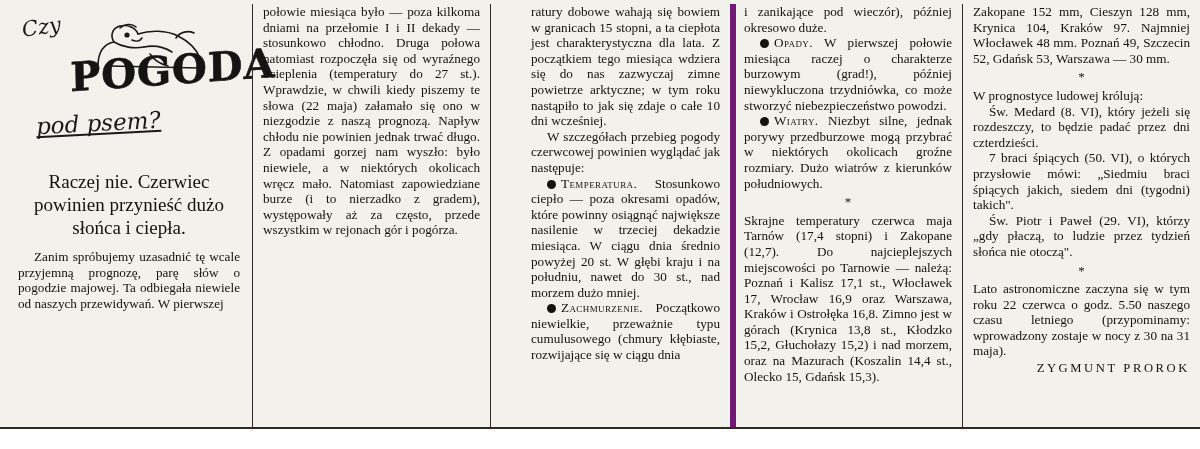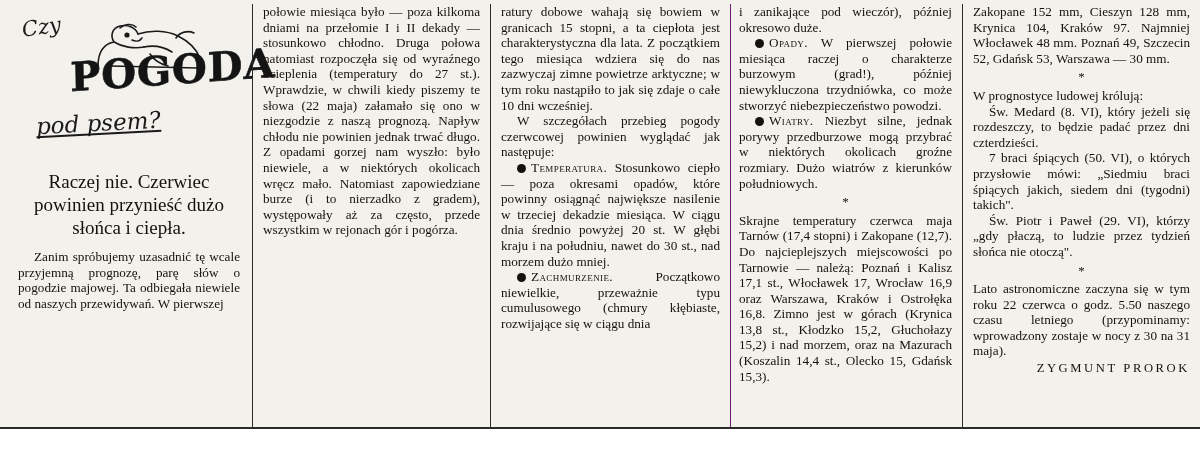--- a/index.html
+++ b/index.html
@@ -32,22 +32,22 @@
     position: relative;
     padding: 0 10px;
     font-size: 13.2px;
     line-height: 15.6px;
     text-align: justify;
     hyphens: auto;
     color: #14110e;
   }
   .col-1 { width: 252px; padding-left: 18px; padding-right: 12px; }
   .col-2 { width: 238px; border-left: 1px solid #2b2b2b; }
-  .col-3 { width: 240px; border-left: 1px solid #2b2b2b; }
-  .col-4 { width: 232px; border-left: 1px solid #701a75; padding-left: 8px; }
+  .col-3 { width: 240px; border-left: 1px solid #2b2b2b; padding-left: 40px; }
+  .col-4 { width: 232px; border-left: 6px solid #701a75; padding-left: 8px; }
   .col-5 { width: 238px; border-left: 1px solid #2b2b2b; }
 
   
   .logo-block {
     position: relative;
     height: 160px;
     margin-bottom: 4px;
   }
   .logo-czy {
     position: absolute;

